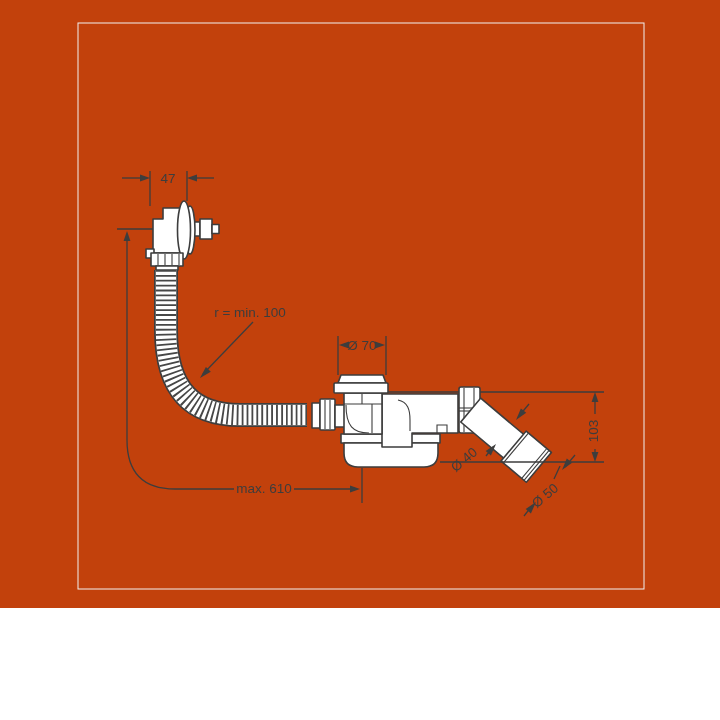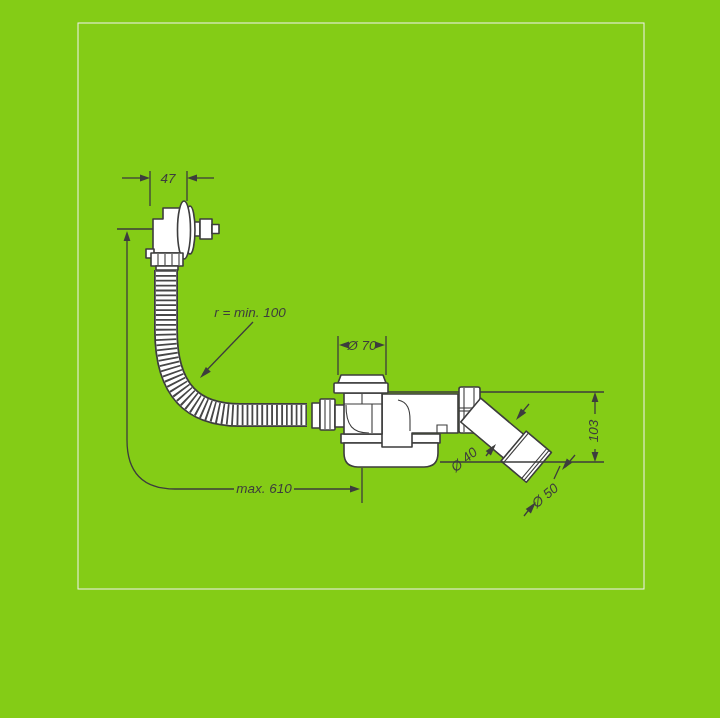--- a/index.html
+++ b/index.html
@@ -1,17 +1,17 @@
 <!DOCTYPE html>
 <html><head>
 <meta charset="utf-8">
 <style>
   html,body{margin:0;padding:0;background:#ffffff;}
-  #stage{position:relative;width:720px;height:718px;background:#84cc16;overflow:hidden;
-         font-family:"Liberation Sans", sans-serif;font-style:italic;}
+  #stage{position:relative;width:720px;height:608px;background:#c2410c;overflow:hidden;
+         font-family:"Liberation Sans", sans-serif;}
   svg{display:block;}
   text{font-family:"Liberation Sans", sans-serif;font-size:13.5px;fill:#3d3d3d;}
   .ln{stroke:#3d3d3d;stroke-width:1.6;fill:none;stroke-linejoin:round;stroke-linecap:butt;}
   .part{stroke:#3d3d3d;stroke-width:1.6;fill:#ffffff;stroke-linejoin:round;}
   .dim{stroke:#3d3d3d;stroke-width:1.3;fill:none;}
   .arr{fill:#3d3d3d;stroke:none;}
   .thin{stroke:#3d3d3d;stroke-width:1.1;fill:none;}
 </style>
 </head>
 <body>

